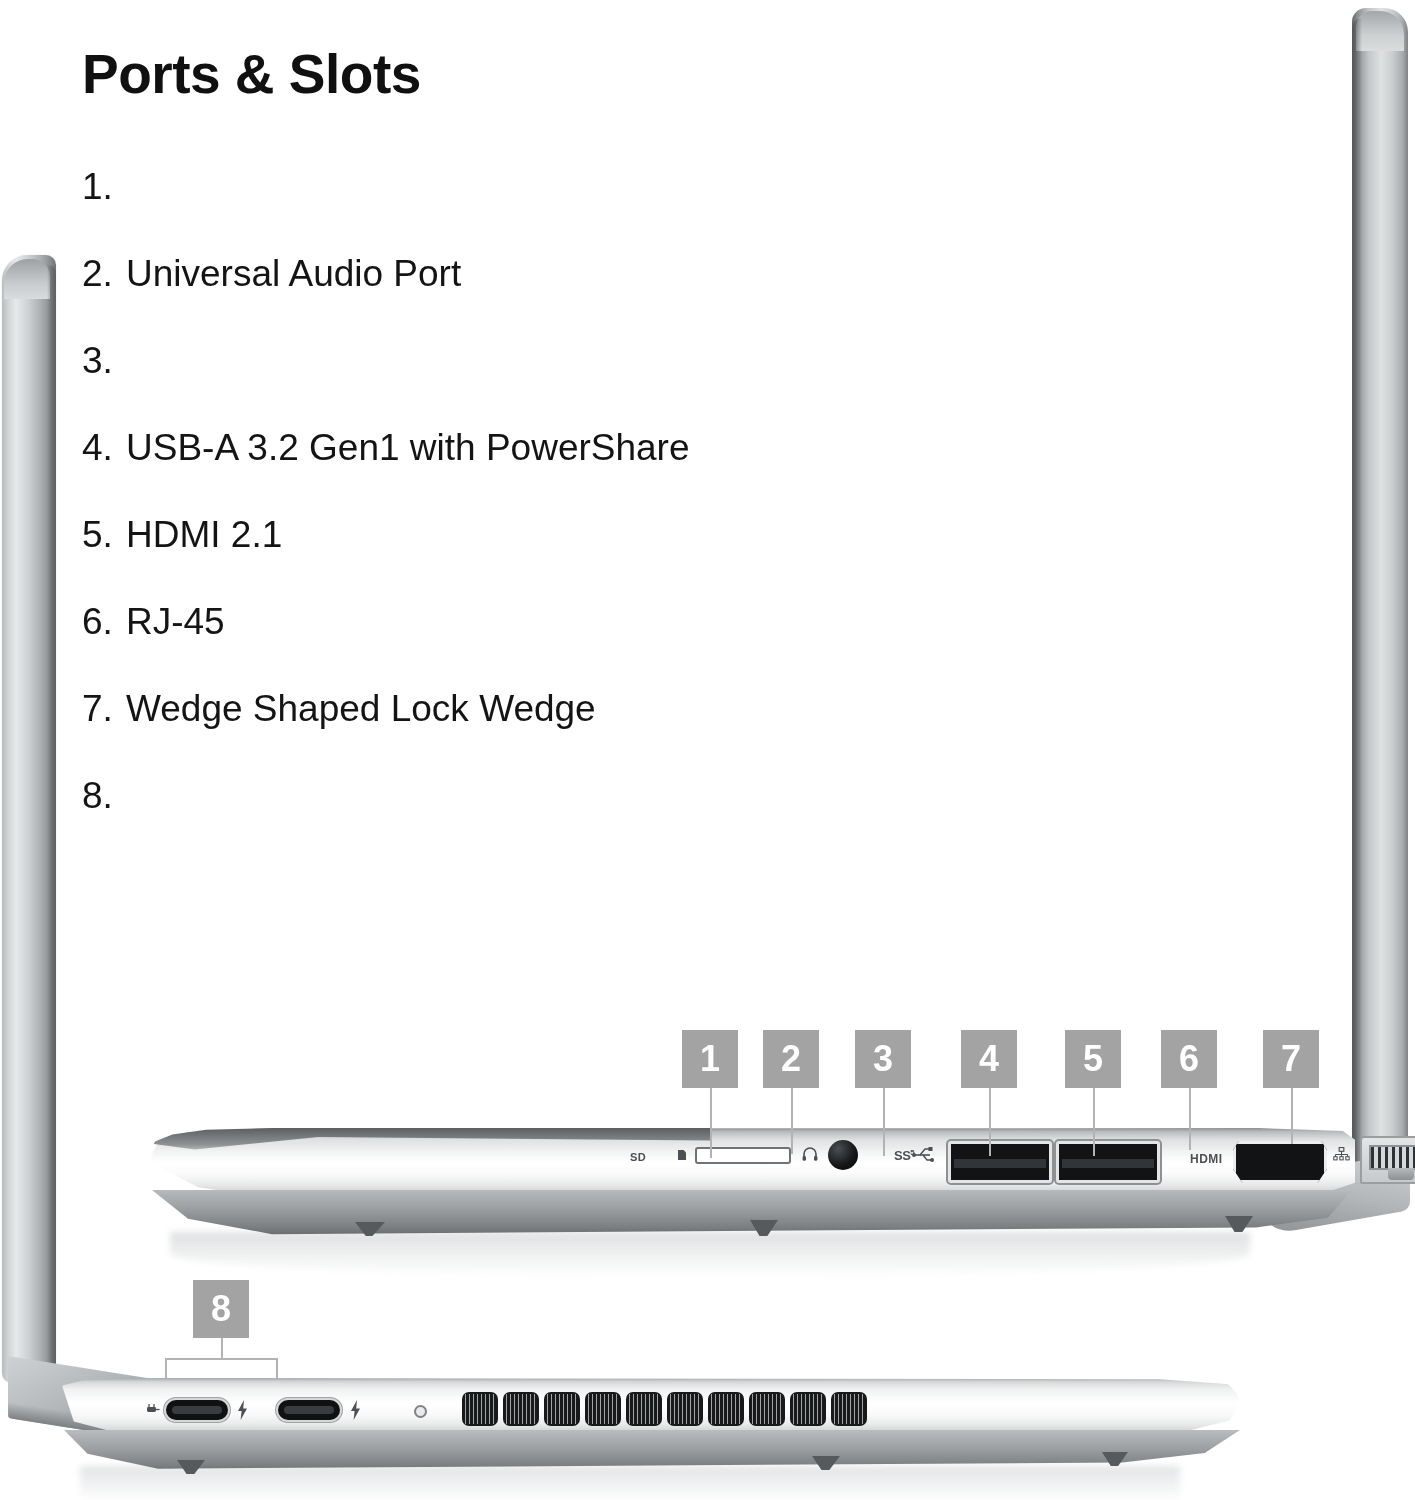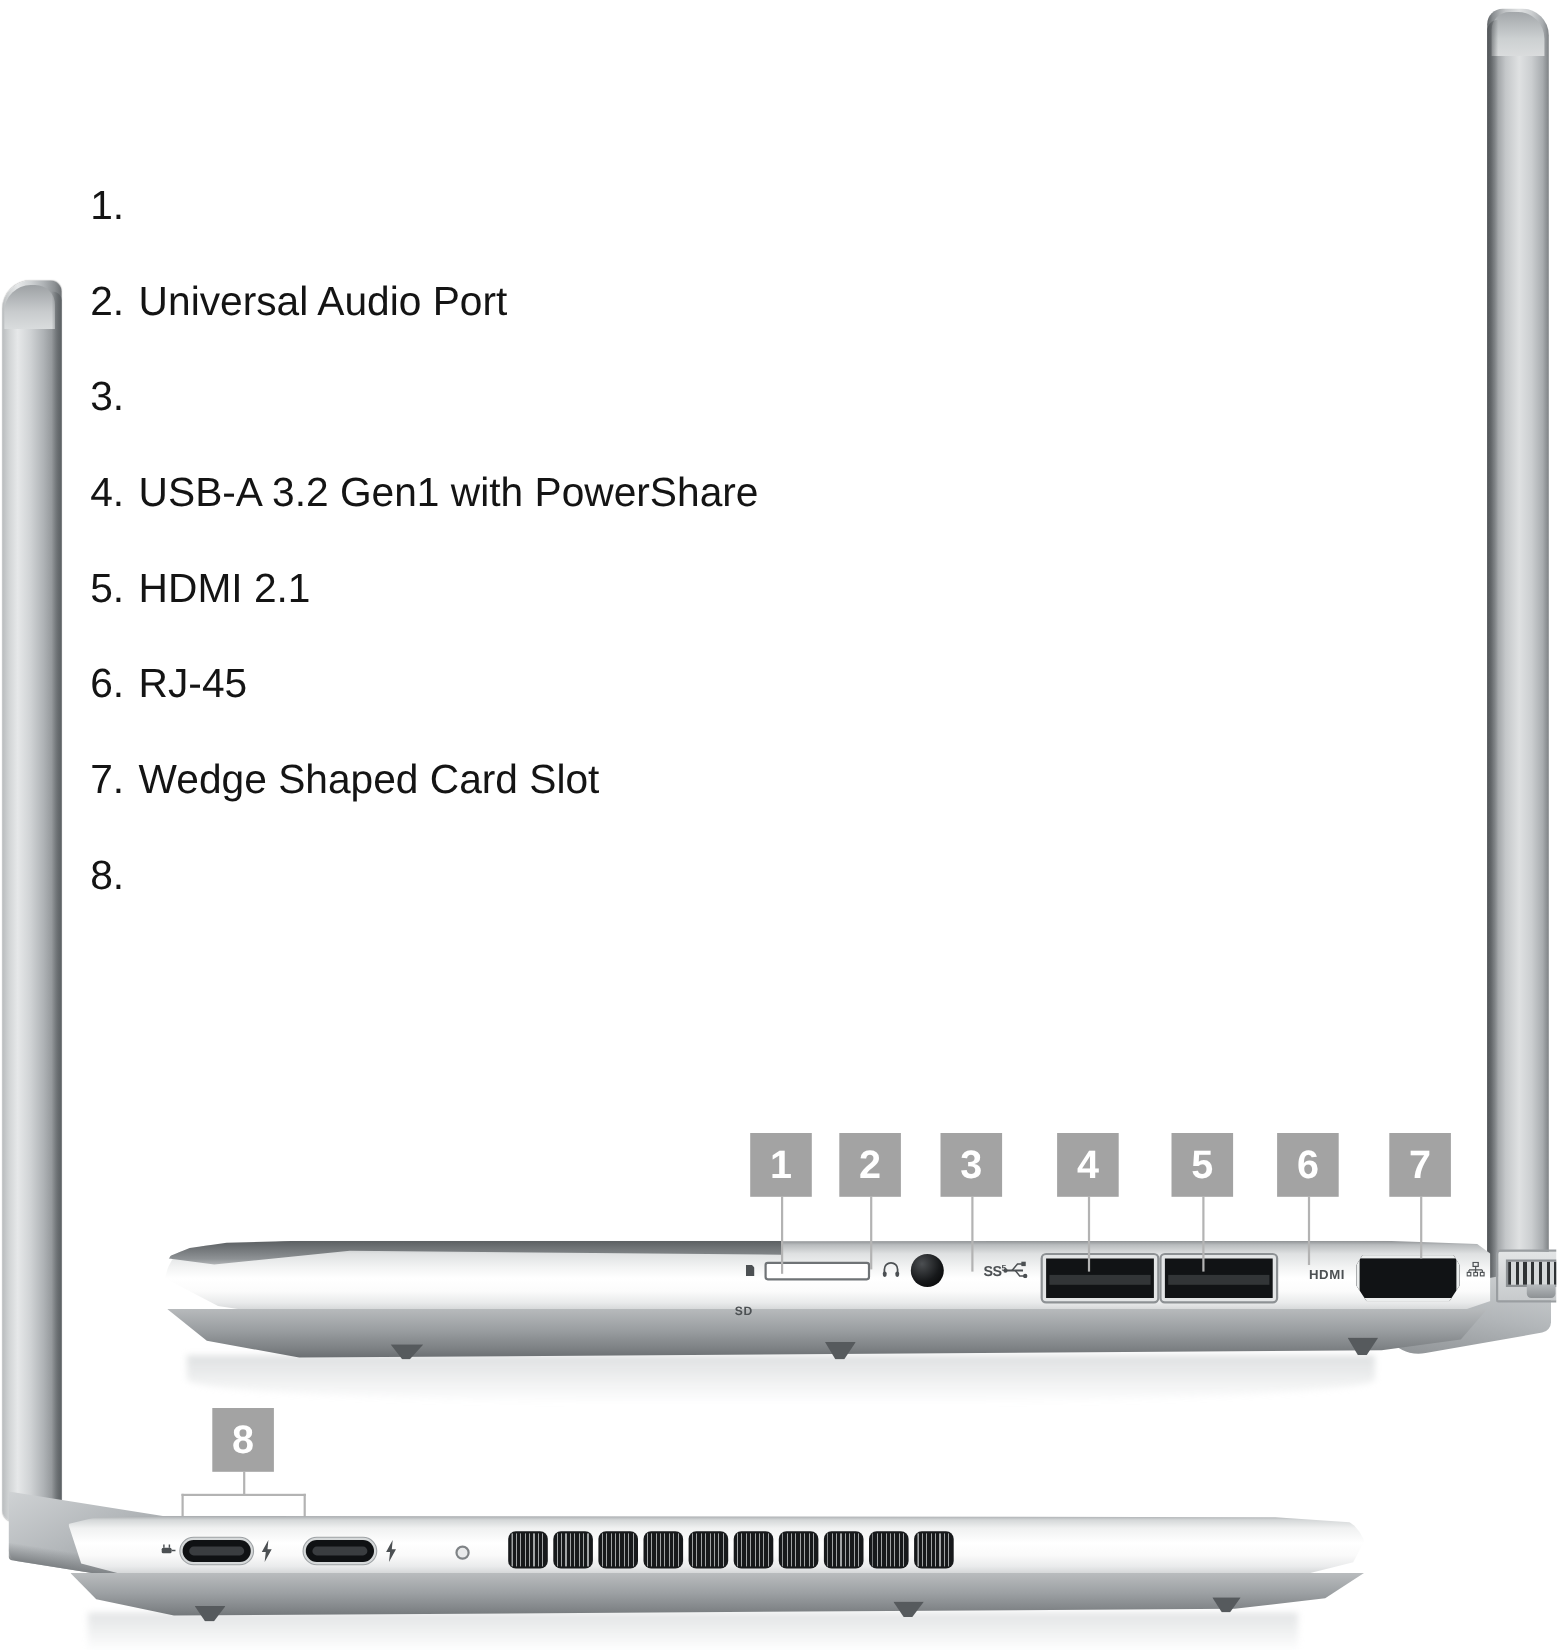--- a/index.html
+++ b/index.html
@@ -367,20 +367,21 @@
     border: 2px solid #7f8386;
     border-radius: 50%;
     background: #e9eaeb;
   }
 </style>
 </head>
 <body>
 
 <div id="stage">
 
+  <div id="page-title">Ports &amp; Slots</div>
 
   <div id="ports-list">
     <div class="port-line">
       <span class="port-num">1.</span>
     </div>
     <div class="port-line">
       <span class="port-num">2.</span>
       <span>Universal Audio Port</span>
     </div>
     <div class="port-line">
@@ -393,21 +394,21 @@
     <div class="port-line">
       <span class="port-num">5.</span>
       <span>HDMI 2.1</span>
     </div>
     <div class="port-line">
       <span class="port-num">6.</span>
       <span>RJ-45</span>
     </div>
     <div class="port-line">
       <span class="port-num">7.</span>
-      <span>Wedge Shaped Card Slot</span>
+      <span>Wedge Shaped Lock Wedge</span>
     </div>
     <div class="port-line">
       <span class="port-num">8.</span>
     </div>
   </div>
 
   <div id="lid-left"></div>
   <div id="lid-left-hinge"></div>
   <div id="lid-right"></div>
   <div id="lid-right-hinge"></div>
@@ -416,21 +417,21 @@
 
   <div id="laptop-top">
     <div id="top-body"></div>
     <div id="top-rim"></div>
     <div id="top-under"></div>
 
     <div class="foot" style="left:205px; top:94px; width:30px; height:14px; clip-path:polygon(0% 0%,100% 0%,58% 100%,36% 100%);"></div>
     <div class="foot" style="left:600px; top:92px; width:28px; height:16px; clip-path:polygon(0% 0%,100% 0%,62% 100%,34% 100%);"></div>
     <div class="foot" style="left:1075px; top:88px; width:28px; height:16px; clip-path:polygon(0% 0%,100% 0%,62% 100%,34% 100%);"></div>
 
-    <div class="port-label" style="left:518px; top:23px;margin-top:35px;">SD</div>
+    <div class="port-label" style="left:480px; top:23px;">SD</div>
     <span style="position:absolute; left:528px; top:22px; width:8px; height:10px; background:#4c5053; clip-path:polygon(0% 0%,70% 0%,100% 26%,100% 100%,0% 100%);"></span>
     <div class="sd-slot" style="left:545px; top:19px; width:92px; height:13px;"></div>
 
     <svg class="headphone-icon" viewBox="0 0 16 14" style="left:652px; top:19px;">
       <path d="M2 10 V7 A6 6 0 0 1 14 7 V10" fill="none" stroke="#4c5053" stroke-width="1.6"></path>
       <rect x="0.6" y="8.8" width="3.4" height="5" rx="1.6" fill="#4c5053"></rect>
       <rect x="12" y="8.8" width="3.4" height="5" rx="1.6" fill="#4c5053"></rect>
     </svg>
     <div class="audio-jack" style="left:678px; top:12px; width:30px; height:30px;"></div>
 

